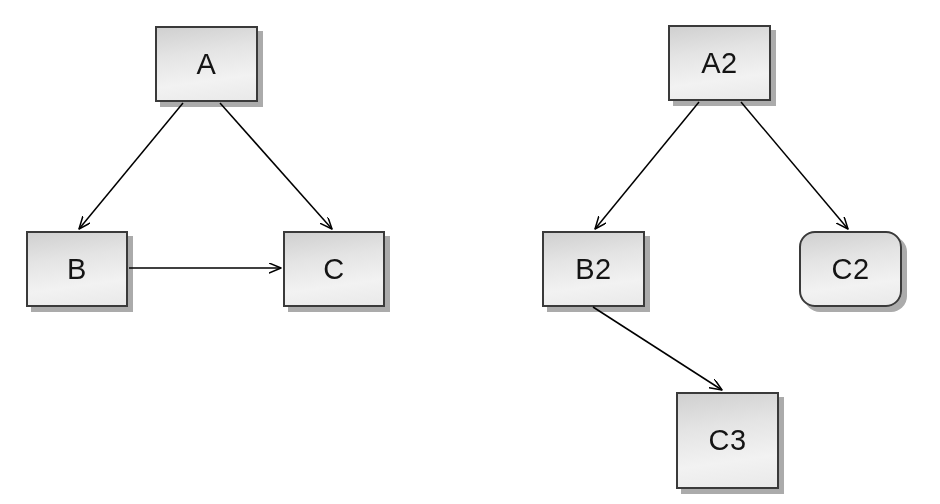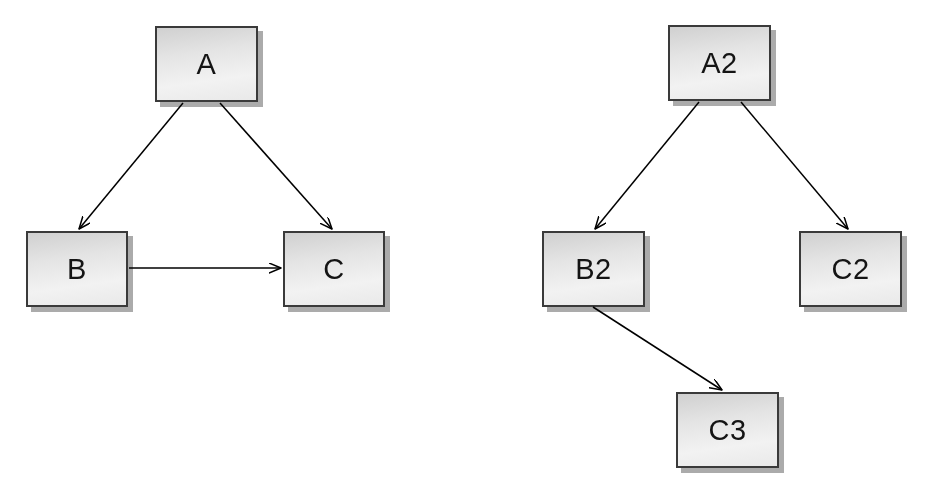--- a/index.html
+++ b/index.html
@@ -73,19 +73,19 @@
     </div>
     <div class="node" style="left: 283px; top: 231px; width: 102px; height: 76px;">
       <span class="node-label">C</span>
     </div>
     <div class="node" style="left: 668px; top: 25px; width: 103px; height: 76px; justify-content: center;">
       <span class="node-label">A2</span>
     </div>
     <div class="node" style="left: 542px; top: 231px; width: 103px; height: 76px; text-align: center;">
       <span class="node-label">B2</span>
     </div>
-    <div class="node" style="left: 799px; top: 231px; width: 103px; height: 76px;">
+    <div class="node" style="left: 799px; top: 231px; width: 103px; height: 76px; border-radius: 16px;">
       <span class="node-label">C2</span>
     </div>
-    <div class="node" style="left: 676px; top: 392px; width: 103px; height: 76px;">
+    <div class="node" style="left: 676px; top: 392px; width: 103px; height: 97px;">
       <span class="node-label">C3</span>
     </div>
   </div>
 
 </body></html>

